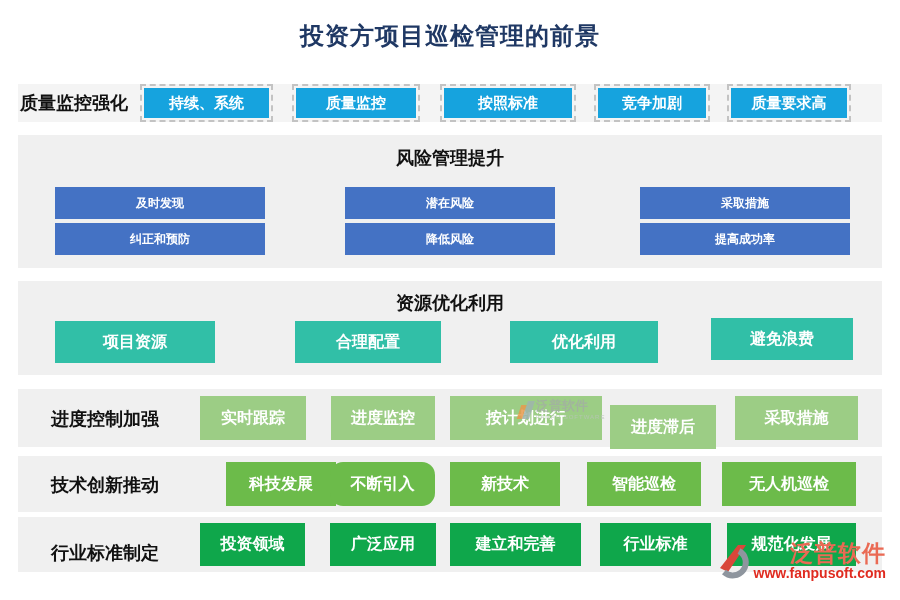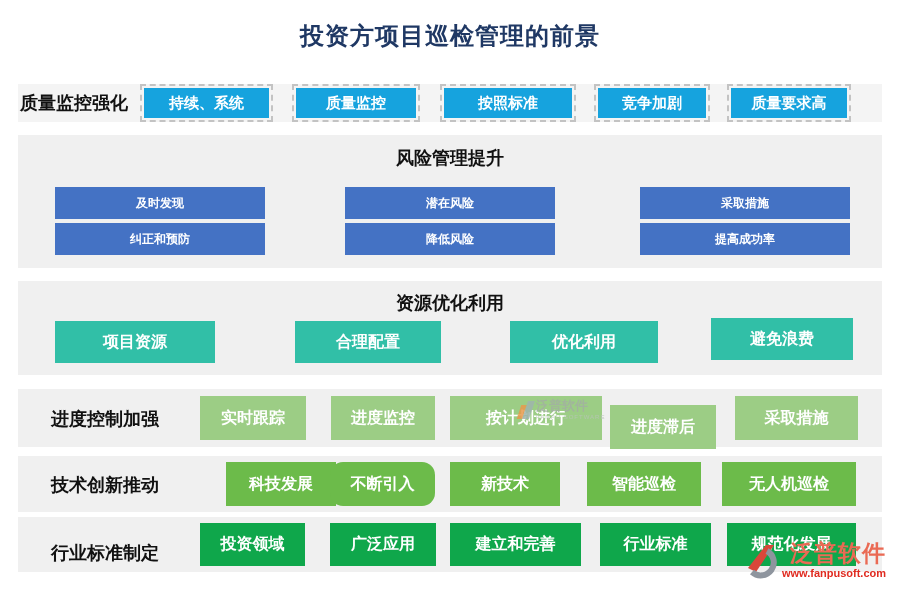--- a/index.html
+++ b/index.html
@@ -27,21 +27,21 @@
   .wm-leaf1{position:absolute;left:0;top:6px;width:6px;height:14px;background:#e89a4d;transform:skewX(-18deg);}
   .wm-leaf2{position:absolute;left:6px;top:2px;width:7px;height:18px;background:#9fb5ad;transform:skewX(-18deg);}
   .wm-text{display:flex;flex-direction:column;}
   .wm-name{font-size:13px;font-weight:bold;color:#a3b0a2;line-height:14px;}
   .wm-sub{font-size:6px;color:#b7c4b6;letter-spacing:1px;line-height:8px;}
   
   .footer{position:absolute;top:540px;right:14px;display:flex;align-items:flex-start;z-index:7;}
   .brand-icon{margin-right:2px;margin-top:2px;}
   .brand-col{display:flex;flex-direction:column;align-items:flex-end;}
   .brand-name{font-size:23px;font-weight:bold;color:#ea6a54;line-height:26px;letter-spacing:1px;}
-  .brand-url{font-size:11px;font-weight:bold;color:#e02b20;line-height:15px;}
+  .brand-url{font-size:14px;font-weight:bold;color:#e02b20;line-height:15px;}
 </style>
 </head>
 <body>
 
 <div class="canvas">
 
   <div class="page-title">投资方项目巡检管理的前景</div>
 
   <div class="band light" style="top:84px;height:38px;">
     <div class="row-label" style="left:2px;top:7px;">质量监控强化</div>

